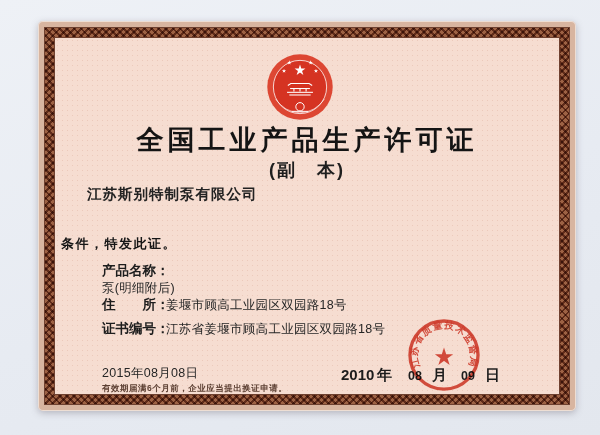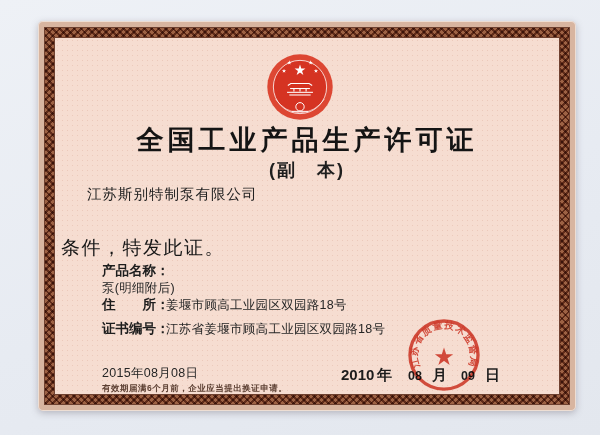--- a/index.html
+++ b/index.html
@@ -44,30 +44,30 @@
     text-align:center; font-size:27px; font-weight:700; letter-spacing:4px;
     color:#141414; white-space:nowrap;
   }
   .subtitle {
     position:absolute; left:0; top:120px; width:100%;
     text-align:center; font-size:18px; font-weight:600; letter-spacing:2px;
     color:#1e1e1e;
   }
   .company {
     position:absolute; left:32px; top:147px;
-    font-size:14.5px; font-weight:400; letter-spacing:1px; color:#222;
+    font-size:14.5px; font-weight:700; letter-spacing:1px; color:#222;
   }
   .body1 {
     position:absolute; left:48px; top:166px;
     font-size:18.5px; font-weight:700; letter-spacing:1px; color:#161616;
     white-space:nowrap;
   }
   .body2 {
     position:absolute; left:6px; top:197px;
-    font-size:19px; font-weight:400; letter-spacing:1.5px; color:#161616;
+    font-size:13px; font-weight:700; letter-spacing:1.5px; color:#161616;
   }
 
   .field { position:absolute; left:47px; display:flex; align-items:baseline; white-space:nowrap; }
   .flabel { font-size:13.5px; font-weight:700; width:64px; flex:none; white-space:pre; color:#1d1d1d; }
   .fvalue { font-size:12.5px; font-weight:400; color:#262626; letter-spacing:0.3px; }
   .f1 { top:224px;flex-direction:column; } .f2 { top:258px; } .f3 { top:282px; } .f4 { top:304px; } .f5 { top:327px; }
 
   .note {
     position:absolute; left:47px; top:345px;
     font-size:8.5px; font-weight:600; letter-spacing:0.5px; color:#5d4033;

